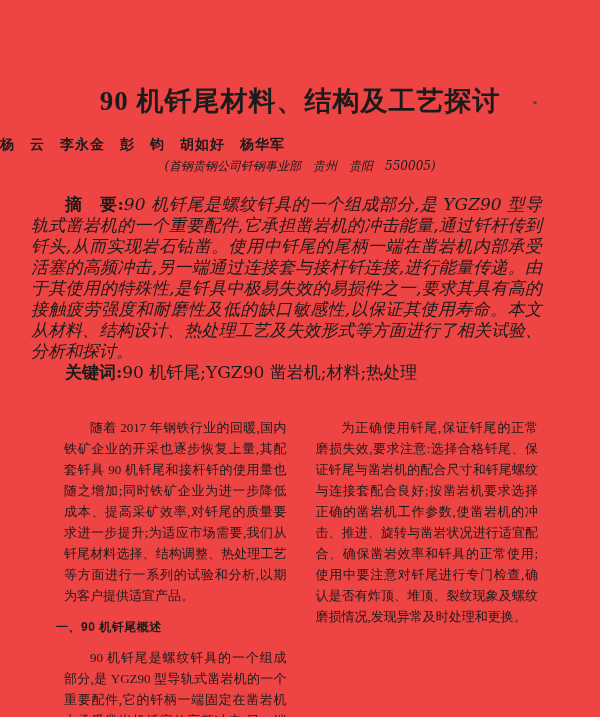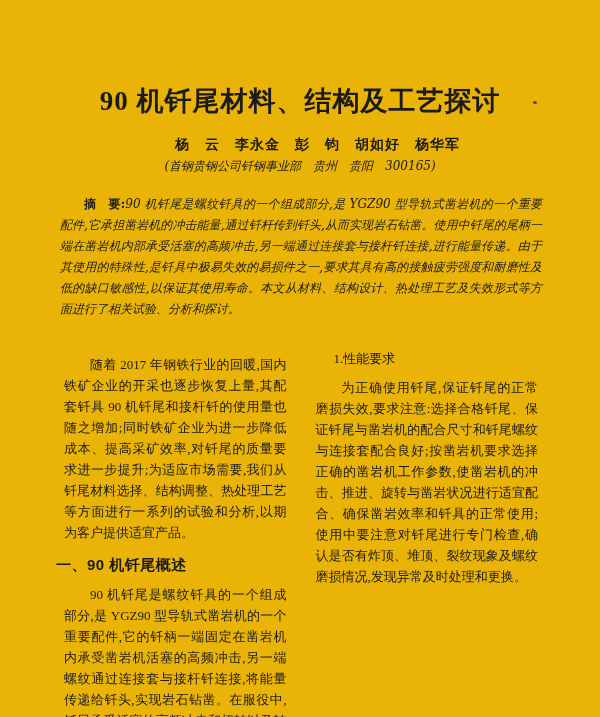--- a/index.html
+++ b/index.html
@@ -4,55 +4,54 @@
 <style>
   html, body {
     margin: 0;
     padding: 0;
     background: #ffffff;
   }
   .page {
     position: relative;
     width: 600px;
     height: 717px;
-    background: #eab308;
+    background: #ef4444;
     color: #1b1b1b;
     overflow: hidden;
     font-family: "Liberation Serif", serif;
   }
   
   .title {
     margin: 0;
     padding-top: 83px;
     text-align: center;
     font-size: 27px;
     font-weight: 700;
     letter-spacing: 1px;
     font-family: "Liberation Serif", serif;
   }
   .authors {
     margin-top: 17px;
-    text-align: center;
+    text-align: left;
     font-size: 14px;
     font-weight: 700;
     letter-spacing: 1px;
-    padding-left: 35px;
   }
   .affiliation {
     margin-top: 4px;
     text-align: center;
     font-size: 12px;
     font-style: italic;
     font-family: "DejaVu Serif", serif;
   }
   
   .abstract-block {
-    margin: 19px 58px 0 60px;
+    margin: 19px 58px 0 31px;
     font-family: "DejaVu Serif", serif;
-    font-size: 12px;
+    font-size: 17px;
     line-height: 21px;
     text-align: justify;
   }
   .abstract-block p {
     margin: 0;
     text-indent: 2em;
   }
   .abstract-text {
     font-style: italic;
   }
@@ -74,21 +73,21 @@
     min-width: 0;
   }
   .col p {
     margin: 8px;
     text-indent: 2em;
   }
   .col p.no-indent {
     text-indent: 0;
   }
   .col .section-heading {
-    font-size: 15px;
+    font-size: 12px;
     font-weight: 700;
     margin: 11px 0 9px;
     text-indent: 0;
     font-family: "Liberation Sans", sans-serif;
     letter-spacing: 0.5px;
   }
   .col .subhead {
     text-indent: 2em;
     margin: 2px 0;
   }
@@ -105,36 +104,36 @@
 </style>
 </head>
 <body>
 
 <div class="page">
 
   <h1 class="title">90 机钎尾材料、结构及工艺探讨</h1>
 
   <div class="authors">杨　云　李永金　彭　钧　胡如好　杨华军</div>
 
-  <div class="affiliation">(首钢贵钢公司钎钢事业部　贵州　贵阳　300165)</div>
+  <div class="affiliation">(首钢贵钢公司钎钢事业部　贵州　贵阳　550005)</div>
 
   <div class="abstract-block">
     <p><span class="block-label">摘　要:</span><span class="abstract-text">90 机钎尾是螺纹钎具的一个组成部分,是 YGZ90 型导轨式凿岩机的一个重要配件,它承担凿岩机的冲击能量,通过钎杆传到钎头,从而实现岩石钻凿。使用中钎尾的尾柄一端在凿岩机内部承受活塞的高频冲击,另一端通过连接套与接杆钎连接,进行能量传递。由于其使用的特殊性,是钎具中极易失效的易损件之一,要求其具有高的接触疲劳强度和耐磨性及低的缺口敏感性,以保证其使用寿命。本文从材料、结构设计、热处理工艺及失效形式等方面进行了相关试验、分析和探讨。</span></p>
+    <p><span class="block-label">关键词:</span><span>90 机钎尾;YGZ90 凿岩机;材料;热处理</span></p>
   </div>
 
   <div class="columns">
 
     <div class="col">
       <p>随着 2017 年钢铁行业的回暖,国内铁矿企业的开采也逐步恢复上量,其配套钎具 90 机钎尾和接杆钎的使用量也随之增加;同时铁矿企业为进一步降低成本、提高采矿效率,对钎尾的质量要求进一步提升;为适应市场需要,我们从钎尾材料选择、结构调整、热处理工艺等方面进行一系列的试验和分析,以期为客户提供适宜产品。</p>
       <p class="section-heading">一、90 机钎尾概述</p>
       <p>90 机钎尾是螺纹钎具的一个组成部分,是 YGZ90 型导轨式凿岩机的一个重要配件,它的钎柄一端固定在凿岩机内承受凿岩机活塞的高频冲击,另一端螺纹通过连接套与接杆钎连接,将能量传递给钎头,实现岩石钻凿。在服役中,钎尾承受活塞的高频冲击和扭转以及转动套接触摩擦,是典型的承载多重冲击、拉压、弯曲及扭转应力的杆件,是凿</p>
     </div>
 
     <div class="col">
-      <p class="subhead">1.性能要求</p>
       <p>为正确使用钎尾,保证钎尾的正常磨损失效,要求注意:选择合格钎尾、保证钎尾与凿岩机的配合尺寸和钎尾螺纹与连接套配合良好;按凿岩机要求选择正确的凿岩机工作参数,使凿岩机的冲击、推进、旋转与凿岩状况进行适宜配合、确保凿岩效率和钎具的正常使用;使用中要注意对钎尾进行专门检查,确认是否有炸顶、堆顶、裂纹现象及螺纹磨损情况,发现异常及时处理和更换。</p>
     </div>
 
   </div>
 
   <span class="scan-dot"></span>
 
 </div>
 
 </body></html>

